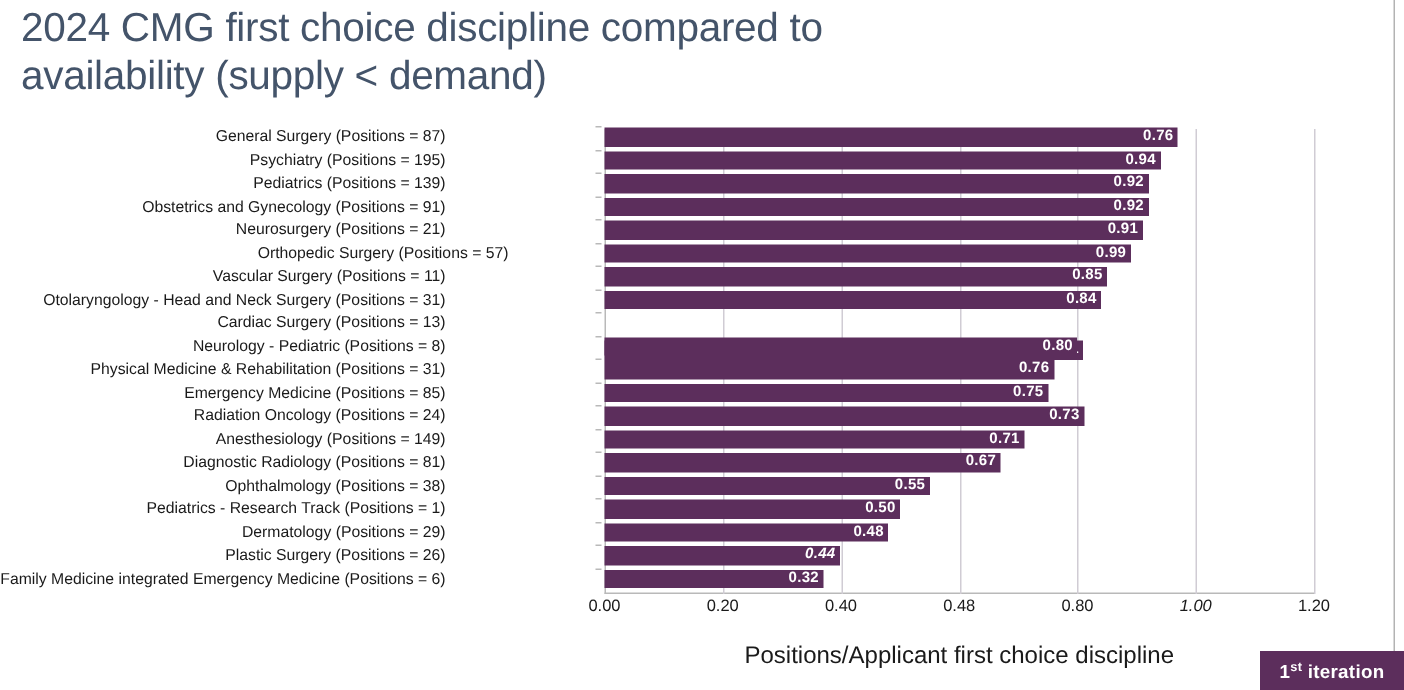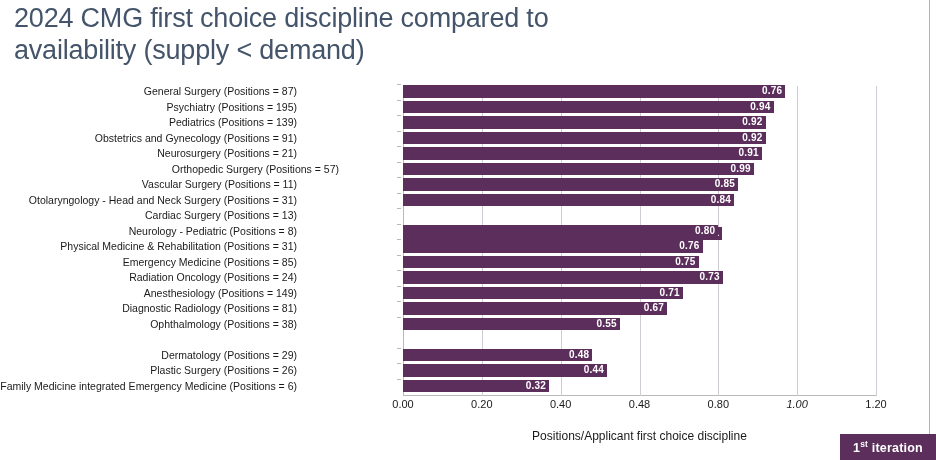--- a/index.html
+++ b/index.html
@@ -141,21 +141,21 @@
     text-align: center;
     font-size: 11px;
     color: #1a1a1a;
   }
   .axis-title {
     position: absolute;
     left: 403px;
     top: 345px;
     width: 473px;
     text-align: center;
-    font-size: 12px;
+    font-size: 16px;
     color: #1a1a1a;
   }
 
   
   .badge {
     position: absolute;
     left: 840px;
     top: 434px;
     width: 96px;
     height: 26px;
@@ -314,32 +314,40 @@
           </div>
         </div>
         <div class="row" style="top: 232.5px;">
           <div class="row-label">Ophthalmology (Positions = 38)</div>
           <div class="tick"></div>
           <div class="bar-wrap" style="width: 216.792px;">
             <div class="bar" style="width: 100%; background: rgb(92, 46, 92);"></div>
             <div class="bar-value">0.55</div>
           </div>
         </div>
+        <div class="row" style="top: 248px;">
+          <div class="row-label">Pediatrics - Research Track (Positions = 1)</div>
+          <div class="tick"></div>
+          <div class="bar-wrap" style="width: 197.083px;">
+            <div class="bar" style="width: 100%; background: rgb(92, 46, 92);"></div>
+            <div class="bar-value">0.50</div>
+          </div>
+        </div>
         <div class="row" style="top: 263.5px;">
           <div class="row-label">Dermatology (Positions = 29)</div>
           <div class="tick"></div>
           <div class="bar-wrap" style="width: 189.2px;">
             <div class="bar" style="width: 100%; background: rgb(92, 46, 92);"></div>
             <div class="bar-value">0.48</div>
           </div>
         </div>
         <div class="row" style="top: 279px;">
           <div class="row-label">Plastic Surgery (Positions = 26)</div>
           <div class="tick"></div>
-          <div class="bar-wrap" style="width: 204px;">
+          <div class="bar-wrap" style="width: 157px; font-style: italic;">
             <div class="bar" style="width: 100%; background: rgb(92, 46, 92);"></div>
             <div class="bar-value">0.44</div>
           </div>
         </div>
         <div class="row" style="top: 294.5px;">
           <div class="row-label">Family Medicine integrated Emergency Medicine (Positions = 6)</div>
           <div class="tick"></div>
           <div class="bar-wrap" style="width: 146px;">
             <div class="bar" style="width: 100%; background: rgb(92, 46, 92);"></div>
             <div class="bar-value">0.32</div>

